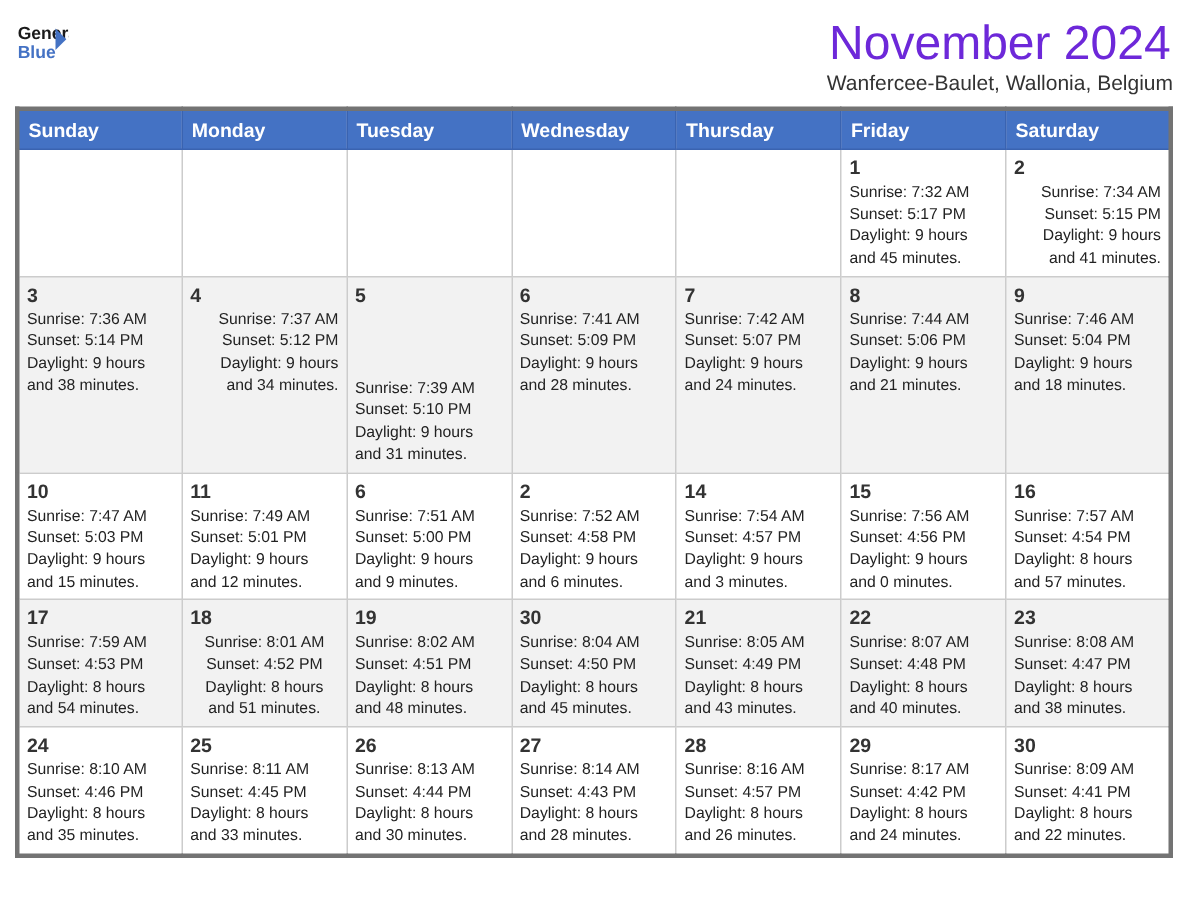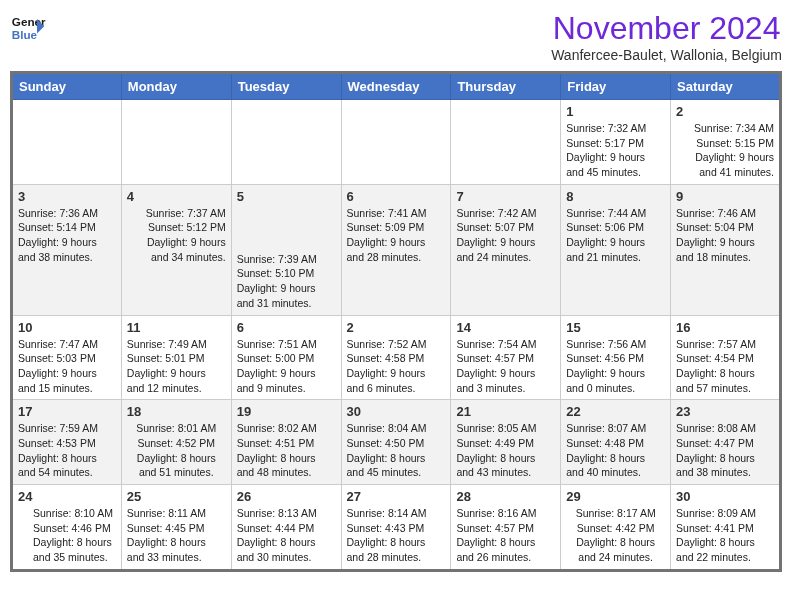--- a/index.html
+++ b/index.html
@@ -280,21 +280,21 @@
           <span class="day-num">23</span>
           <div class="day-info" style="white-space: pre-line;">Sunrise: 8:08 AM
 Sunset: 4:47 PM
 Daylight: 8 hours
 and 38 minutes.</div>
         </td>
       </tr>
       <tr>
         <td>
           <span class="day-num">24</span>
-          <div class="day-info" style="white-space: pre-line; margin-left: 15px;">Sunrise: 8:10 AM
+          <div class="day-info" style="white-space: pre-line;">Sunrise: 8:10 AM
 Sunset: 4:46 PM
 Daylight: 8 hours
 and 35 minutes.</div>
         </td>
         <td>
           <span class="day-num">25</span>
           <div class="day-info" style="white-space: pre-line;">Sunrise: 8:11 AM
 Sunset: 4:45 PM
 Daylight: 8 hours
 and 33 minutes.</div>
@@ -315,21 +315,21 @@
         </td>
         <td>
           <span class="day-num">28</span>
           <div class="day-info" style="white-space: pre-line;">Sunrise: 8:16 AM
 Sunset: 4:57 PM
 Daylight: 8 hours
 and 26 minutes.</div>
         </td>
         <td>
           <span class="day-num">29</span>
-          <div class="day-info" style="white-space: pre-line; text-align: center;">Sunrise: 8:17 AM
+          <div class="day-info" style="white-space: pre-line;">Sunrise: 8:17 AM
 Sunset: 4:42 PM
 Daylight: 8 hours
 and 24 minutes.</div>
         </td>
         <td>
           <span class="day-num">30</span>
           <div class="day-info" style="white-space: pre-line;">Sunrise: 8:09 AM
 Sunset: 4:41 PM
 Daylight: 8 hours
 and 22 minutes.</div>

